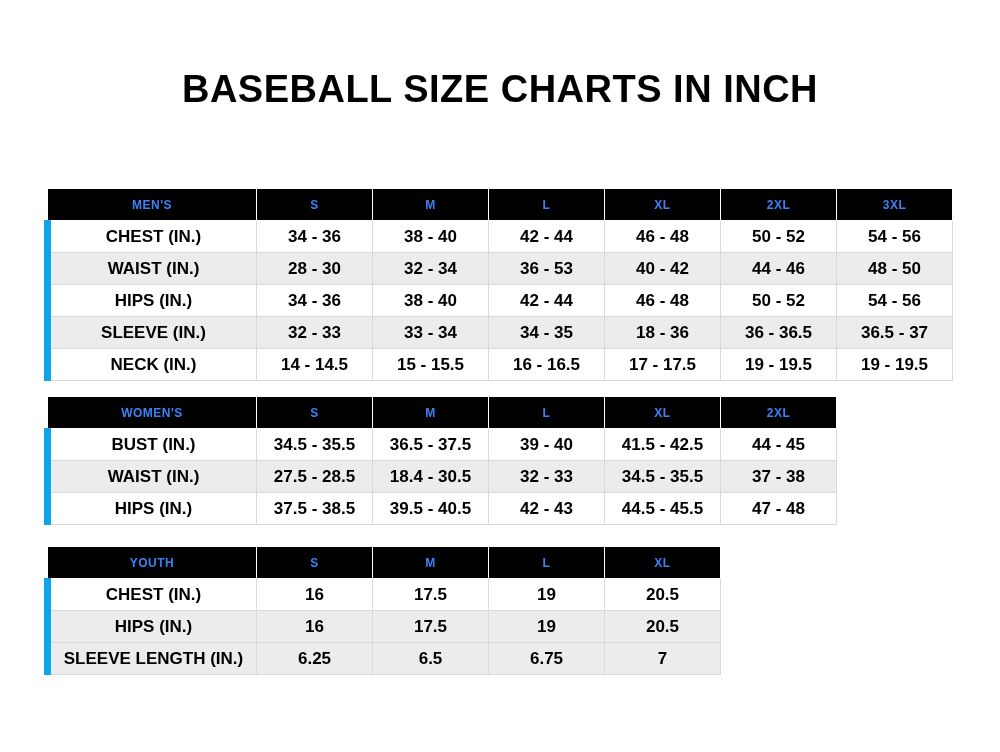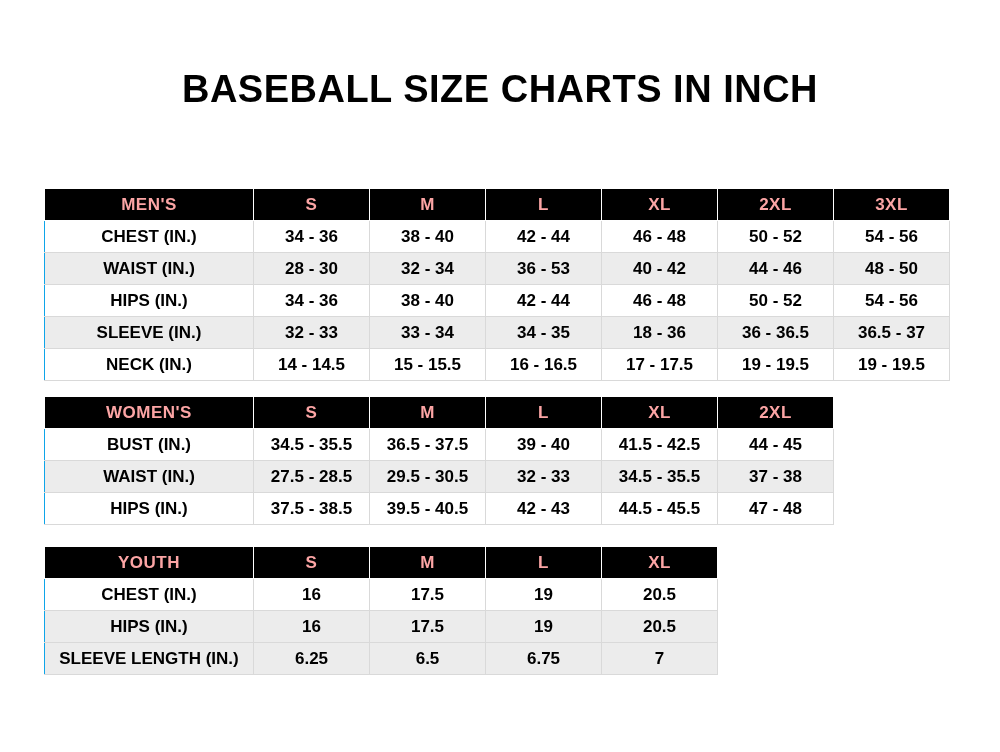--- a/index.html
+++ b/index.html
@@ -41,38 +41,38 @@
     border: 1px solid #ffffff;
     text-align: center;
     font-weight: bold;
     font-size: 17px;
     padding: 0;
     height: 31px;
     white-space: nowrap;
   }
   .chart thead th {
     background: #000000;
-    color: #fca5a5;
-    font-size: 17px;
+    color: #3b82f6;
+    font-size: 12px;
     letter-spacing: 0.5px;
   }
   .chart thead th.label-head {
     text-align: center;
   }
   .chart tbody td {
     background: #ffffff;
     border: 1px solid #d9d9d9;
     color: #000;
   }
   .chart tbody tr.alt td {
     background: #ececec;
   }
   .chart tbody td.rowlabel {
     background: #ffffff;
-    border-left: 1px solid #0ea5e9;
+    border-left: 7px solid #0ea5e9;
     font-weight: bold;
   }
   .chart tbody tr.alt td.rowlabel {
     background: #ececec;
   }
 
   
   #mens-chart {
     top: 188px;
     left: 44px;
@@ -197,21 +197,21 @@
         <td class="rowlabel">BUST (IN.)</td>
         <td>34.5 - 35.5</td>
         <td>36.5 - 37.5</td>
         <td>39 - 40</td>
         <td>41.5 - 42.5</td>
         <td>44 - 45</td>
       </tr>
       <tr class="alt">
         <td class="rowlabel">WAIST (IN.)</td>
         <td>27.5 - 28.5</td>
-        <td>29.5 - 30.5</td>
+        <td>18.4 - 30.5</td>
         <td>32 - 33</td>
         <td>34.5 - 35.5</td>
         <td>37 - 38</td>
       </tr>
       <tr>
         <td class="rowlabel">HIPS (IN.)</td>
         <td>37.5 - 38.5</td>
         <td>39.5 - 40.5</td>
         <td>42 - 43</td>
         <td>44.5 - 45.5</td>

